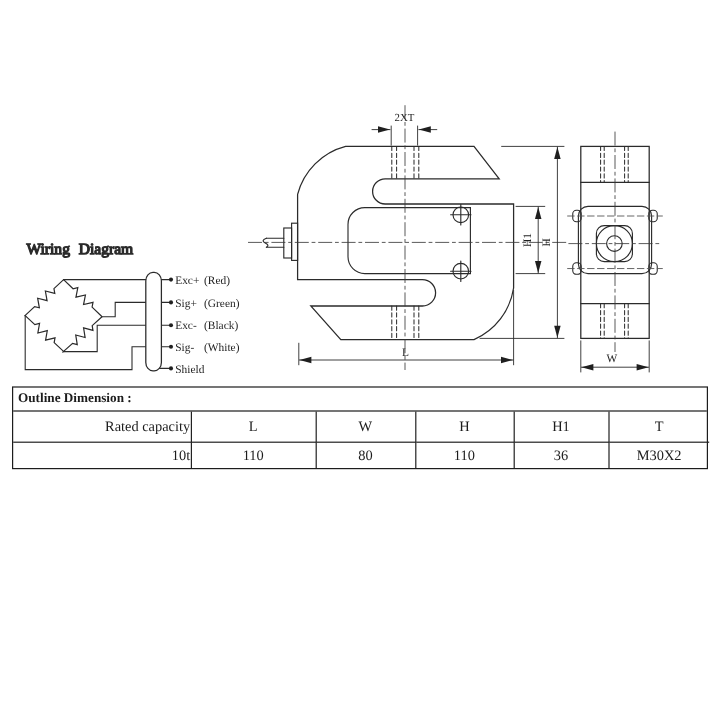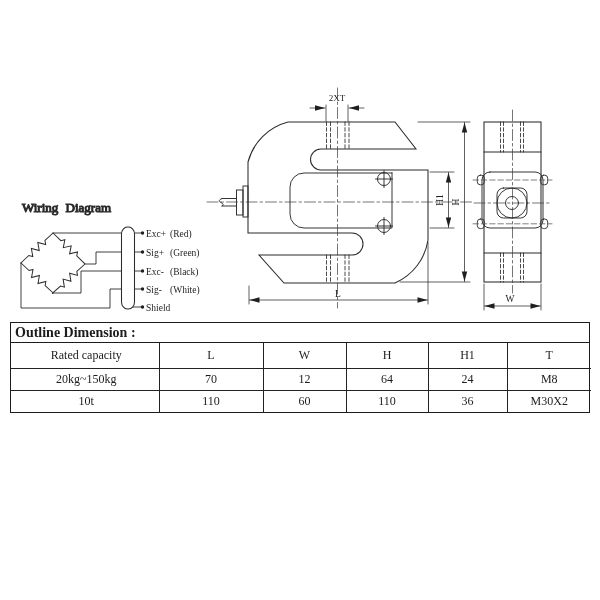--- a/index.html
+++ b/index.html
@@ -9,24 +9,24 @@
   svg text{fill:#1f1f1f;}
   .wiring-title{font-size:13px;word-spacing:4px;}
   .lead-name{font-size:9.5px;}
   .lead-color{font-size:9.5px;}
   .dim-label{font-size:9.5px;}
   .dim-small{font-size:9px;}
 
   
   #dim-table-wrap{position:absolute;left:10px;top:322px;width:578px;border:1.6px solid #1c1c1c;}
   #dim-table-title{height:19px;line-height:19px;border-bottom:1px solid #1c1c1c;
-        font-weight:bold;font-size:14px;padding-left:4px;}
+        font-weight:bold;font-size:11px;padding-left:4px;}
   table#dim-table{border-collapse:collapse;width:100%;table-layout:fixed;font-size:12px;}
   #dim-table td{border:1px solid #222;text-align:center;height:21px;padding:0;}
-  #dim-table tr td:first-child{text-align:center;padding-left:3px;}
+  #dim-table tr td:first-child{text-align:right;padding-left:3px;}
   #dim-table tr.hdr td{height:25px;}
   #dim-table tr td{border-top:1px solid #222;}
   #dim-table tr:first-child td{border-top:none;}
   #dim-table td:first-child{border-left:none;}
   #dim-table td:last-child{border-right:none;}
   #dim-table tr:last-child td{border-bottom:none;}
 </style>
 </head>
 <body>
 
@@ -228,31 +228,23 @@
     <tbody>
       <tr class="hdr">
         <td>Rated capacity</td>
         <td>L</td>
         <td>W</td>
         <td>H</td>
         <td>H1</td>
         <td>T</td>
       </tr>
       <tr>
-        <td>20kg~150kg</td>
-        <td>70</td>
-        <td>12</td>
-        <td>64</td>
-        <td>24</td>
-        <td>M8</td>
-      </tr>
-      <tr>
         <td>10t</td>
         <td>110</td>
-        <td>60</td>
+        <td>80</td>
         <td>110</td>
         <td>36</td>
         <td>M30X2</td>
       </tr>
     </tbody>
   </table>
 </div>
 
 </div>
 

